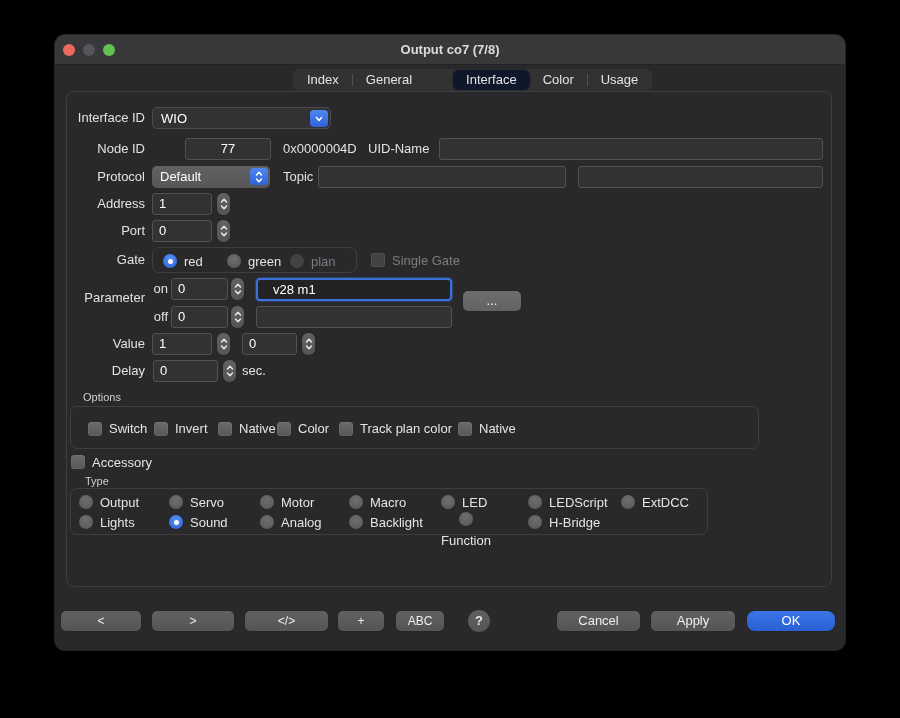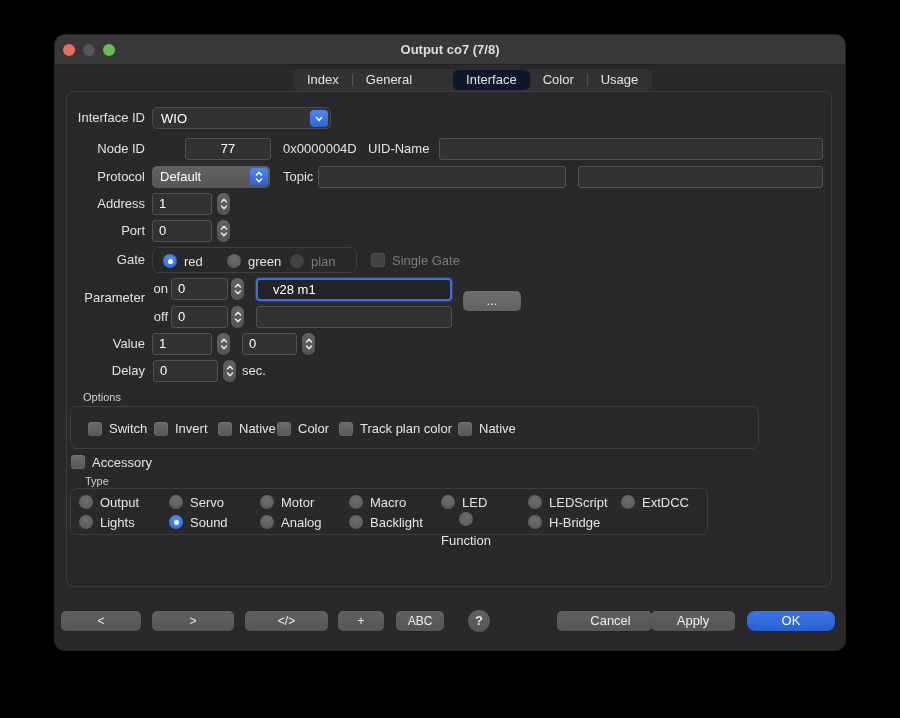--- a/index.html
+++ b/index.html
@@ -276,17 +276,17 @@
       <span class="clabel">H-Bridge</span>
     </div>
   </div>
 
   <div class="btn small-glyph" style="left:6px;top:576px;width:80px;">&lt;</div>
   <div class="btn small-glyph" style="left:97px;top:576px;width:82px;">&gt;</div>
   <div class="btn small-glyph" style="left:190px;top:576px;width:83px;">&lt;/&gt;</div>
   <div class="btn small-glyph" style="left:283px;top:576px;width:46px;">+</div>
   <div class="btn" style="left:341px;top:576px;width:48px;font-size:12px;">ABC</div>
   <div class="help" style="left:413px;top:575px;">?</div>
-  <div class="btn" style="left:502px;top:576px;width:83px;padding-left:12px;">Cancel</div>
+  <div class="btn" style="left:502px;top:576px;width:83px;">Cancel</div>
   <div class="btn" style="left:596px;top:576px;width:84px;">Apply</div>
   <div class="btn primary" style="left:692px;top:576px;width:88px;border-radius:8px;">OK</div>
 
 </div>
 
 </body></html>

